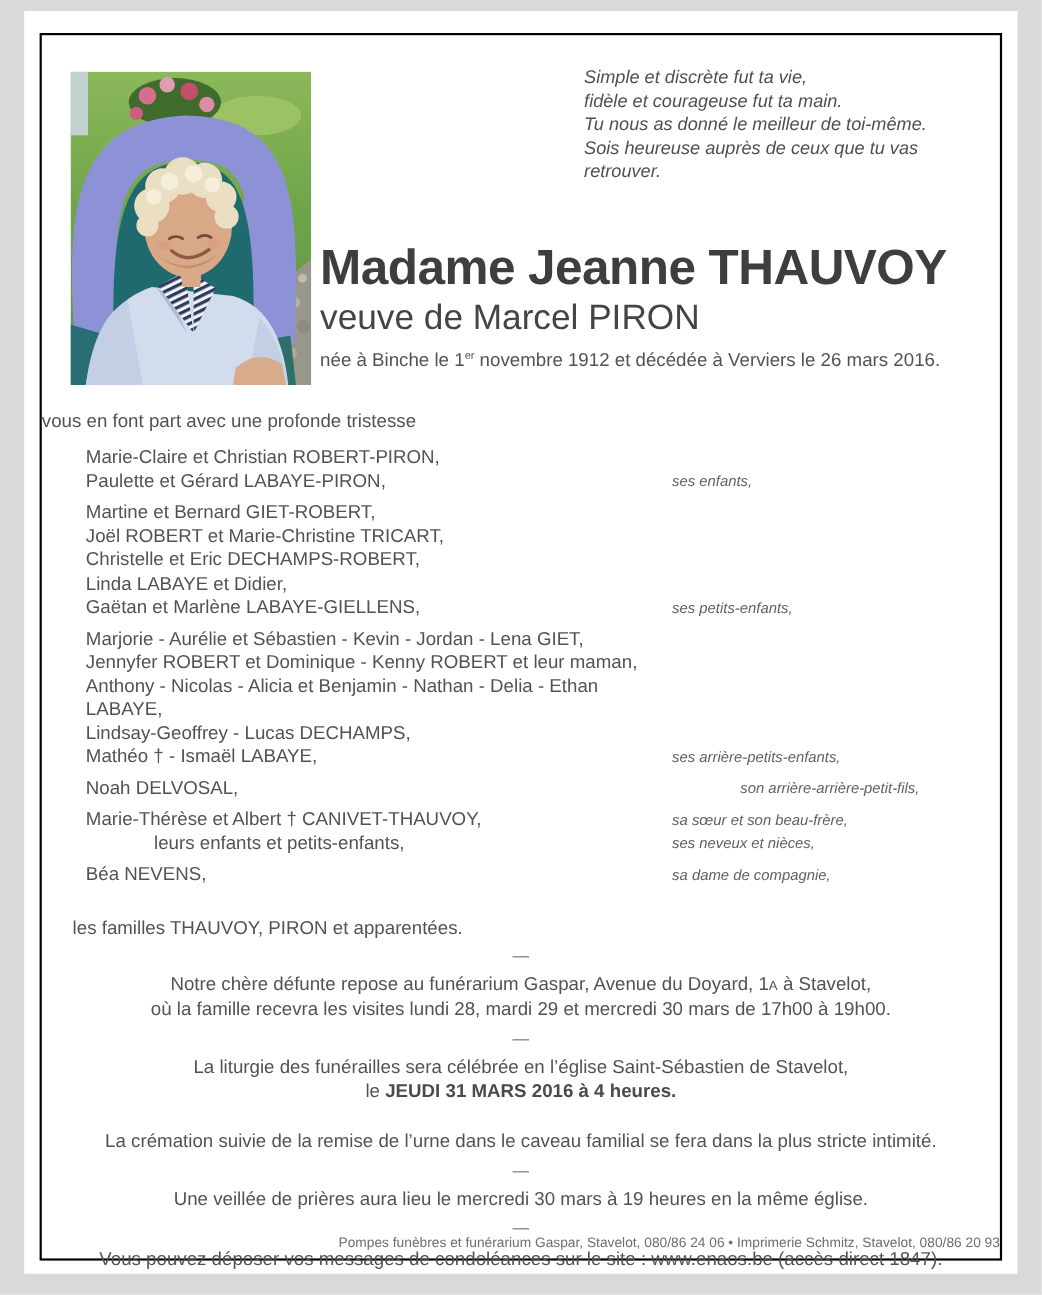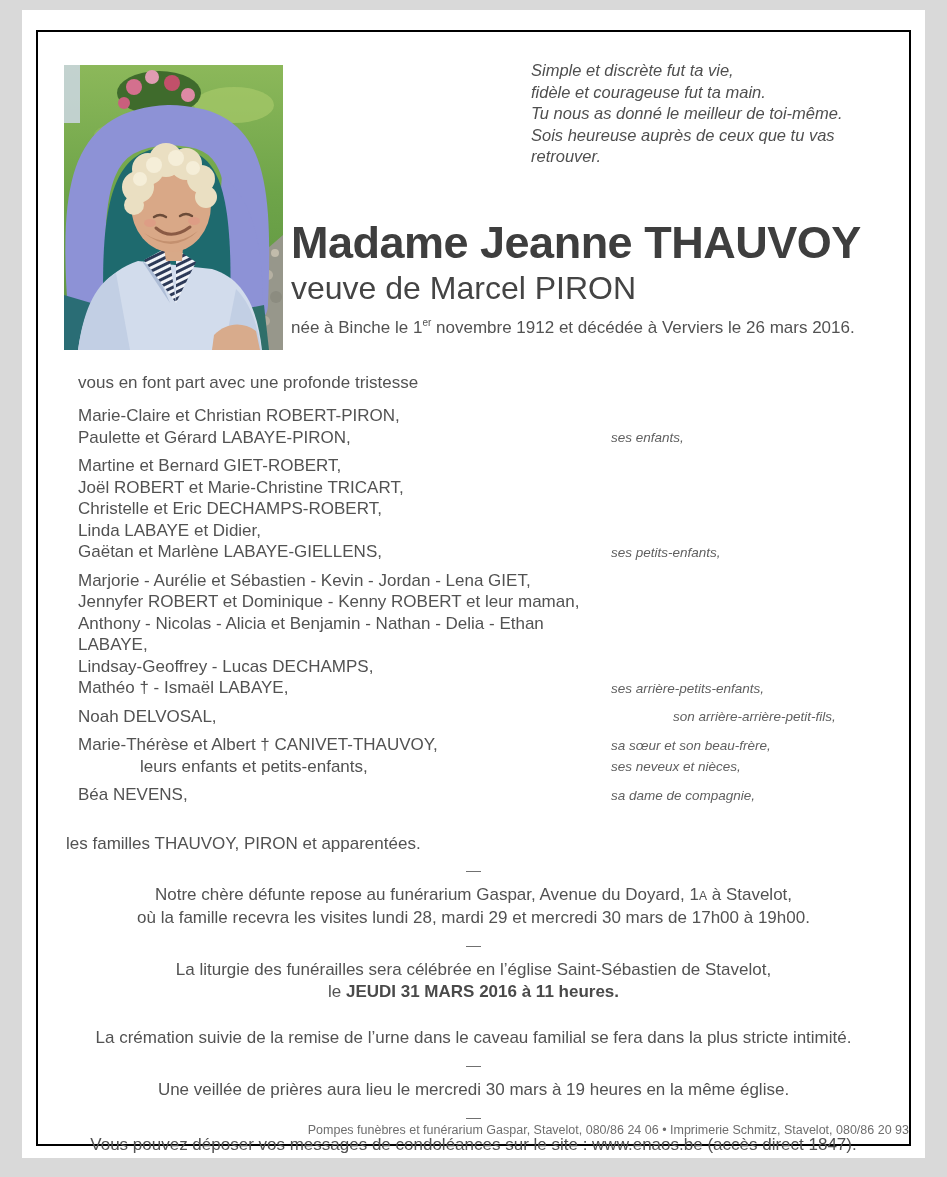--- a/index.html
+++ b/index.html
@@ -17,21 +17,21 @@
   .header{position:relative;height:341px;}
   .photo{position:absolute;left:26px;top:33px;width:219px;height:285px;overflow:hidden;}
   .quote{position:absolute;left:493px;top:28px;font-style:italic;font-size:16.5px;line-height:21.5px;color:#4f4f4f;}
   .title-block{position:absolute;left:253px;top:188px;white-space:nowrap;}
   .title{font-size:45px;font-weight:bold;color:#3e3e3e;line-height:1.04;letter-spacing:-0.5px;margin:0;}
   .subtitle{font-size:32px;font-weight:400;color:#444444;margin:5px 0 0 0;line-height:1.05;}
   .life-line{font-size:17px;color:#525252;margin:13px 0 0 0;}
   .life-line sup{font-size:10px;vertical-align:super;line-height:0;}
 
   
-  .intro{padding-left:40px;font-size:17px;color:#525252;margin:0 0 12px 0;}
+  .intro{font-size:17px;color:#525252;margin:0 0 12px 0;}
   .fam-row{display:flex;align-items:flex-end;padding-left:40px;margin-bottom:7px;}
   .names{width:533px;font-size:17px;line-height:21.5px;color:#525252;}
   .names .indent{padding-left:62px;}
   .rel{flex:1;font-style:italic;font-size:13.5px;color:#5f5f5f;padding-bottom:3px;}
   .rel.far{padding-left:62px;}
   .closing{padding-left:28px;font-size:17px;color:#525252;margin-top:28px;}
 
   
   .center{text-align:center;font-size:17px;line-height:22px;color:#525252;}
   .sep{text-align:center;color:#707070;font-size:15px;line-height:14px;margin:9px 0 7px 0;}
@@ -203,21 +203,21 @@
 
       <div class="center">
         <div><span>Notre chère défunte repose au funérarium Gaspar, Avenue du Doyard, 1</span><span class="smallcap">A</span><span> à Stavelot,</span></div>
         <div>où la famille recevra les visites lundi 28, mardi 29 et mercredi 30 mars de 17h00 à 19h00.</div>
       </div>
 
       <div class="sep">—</div>
 
       <div class="center">
         <div>La liturgie des funérailles sera célébrée en l’église Saint-Sébastien de Stavelot,</div>
-        <div><span>le </span><span class="bold">JEUDI 31 MARS 2016 à 11 heures.</span></div>
+        <div><span>le </span><span class="bold">JEUDI 31 MARS 2016 à 4 heures.</span></div>
       </div>
 
       <div class="center cremation">La crémation suivie de la remise de l’urne dans le caveau familial se fera dans la plus stricte intimité.</div>
 
       <div class="sep">—</div>
 
       <div class="center">Une veillée de prières aura lieu le mercredi 30 mars à 19 heures en la même église.</div>
 
       <div class="sep">—</div>
 

